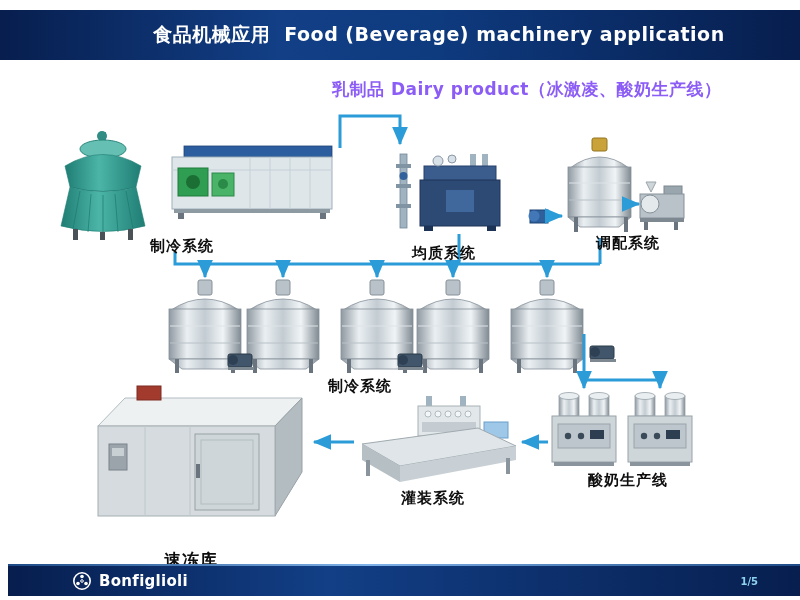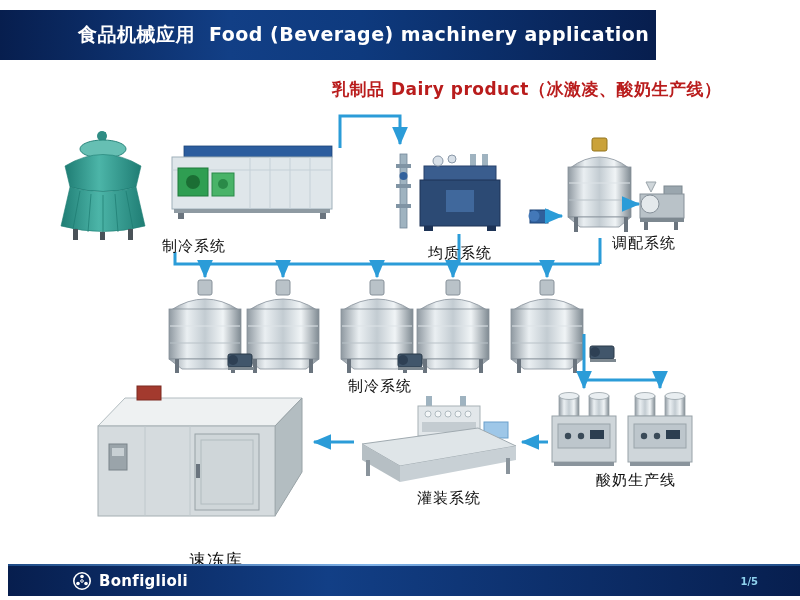--- a/index.html
+++ b/index.html
@@ -1,29 +1,29 @@
 <!DOCTYPE html>
 <html><head>
 <meta charset="utf-8">
 <style>
   html,body{margin:0;padding:0;background:#ffffff;}
   .slide{position:relative;width:800px;height:600px;background:#ffffff;overflow:hidden;
          font-family:"DejaVu Sans","Liberation Sans",sans-serif;}
   
-  .header{position:absolute;top:10px;left:0;width:656px;height:50px;
+  .header{position:absolute;top:10px;left:0;width:800px;height:50px;
           background:linear-gradient(90deg,#071e4e 0%,#123f86 35%,#0e3a7e 55%,#071e4e 100%);
-          display:flex;align-items:center;}
+          display:flex;align-items:center;justify-content:center;}
   .header .title{margin-left:78px;color:#ffffff;font-weight:bold;font-size:19px;letter-spacing:.5px;}
   .header .title .en{margin-left:14px;}
   
   .subtitle{position:absolute;top:78px;left:332px;font-size:17px;font-weight:bold;
-            color:#b91c1c;letter-spacing:.5px;}
+            color:#8b5cf6;letter-spacing:.5px;}
   
   .diagram{position:absolute;top:0;left:0;width:800px;height:600px;}
-  .lbl{position:absolute;font-weight:normal;font-size:15px;color:#0e0e0e;text-align:center;letter-spacing:1px;}
+  .lbl{position:absolute;font-weight:bold;font-size:15px;color:#0e0e0e;text-align:left;letter-spacing:1px;}
   .lbl.big{font-size:17px;}
   
   .footer{position:absolute;bottom:4px;left:8px;width:800px;height:30px;
           background:linear-gradient(90deg,#071e4e 0%,#123f86 40%,#071e4e 100%);
           display:flex;align-items:center;}
   .footer::before{content:"";position:absolute;top:-2px;left:0;width:100%;height:2px;
           background:linear-gradient(90deg,#1d4a86,#7fb2e8 45%,#1d4a86);}
   .brand{display:flex;align-items:center;gap:7px;margin-left:64px;}
   .brand .name{color:#ffffff;font-weight:bold;font-size:15px;letter-spacing:.3px;}
   .page-num{position:absolute;right:50px;color:#8fd2ee;font-size:10px;font-weight:bold;}

